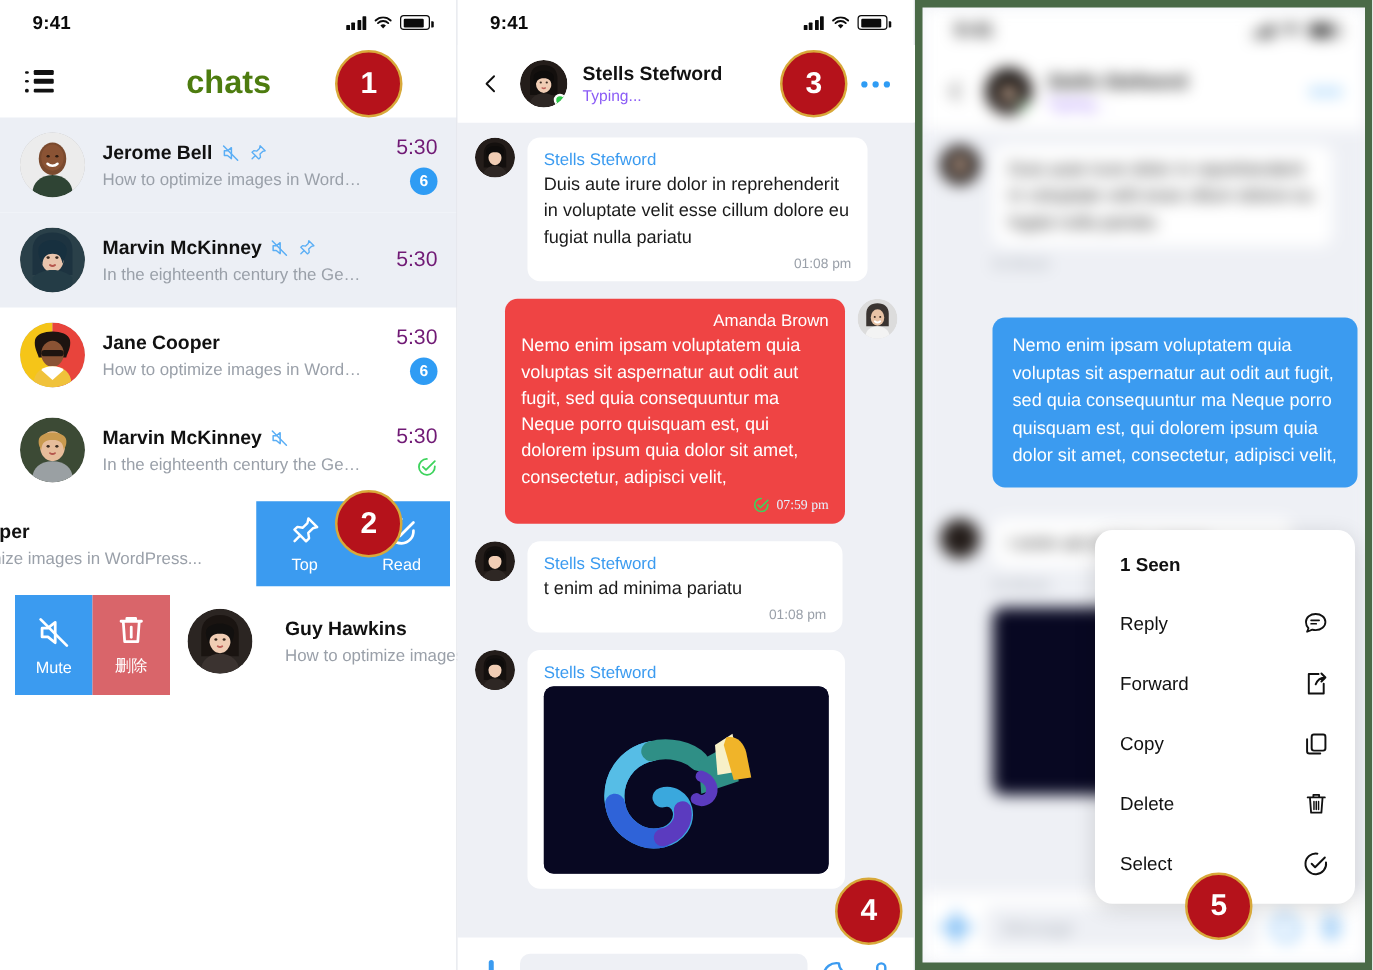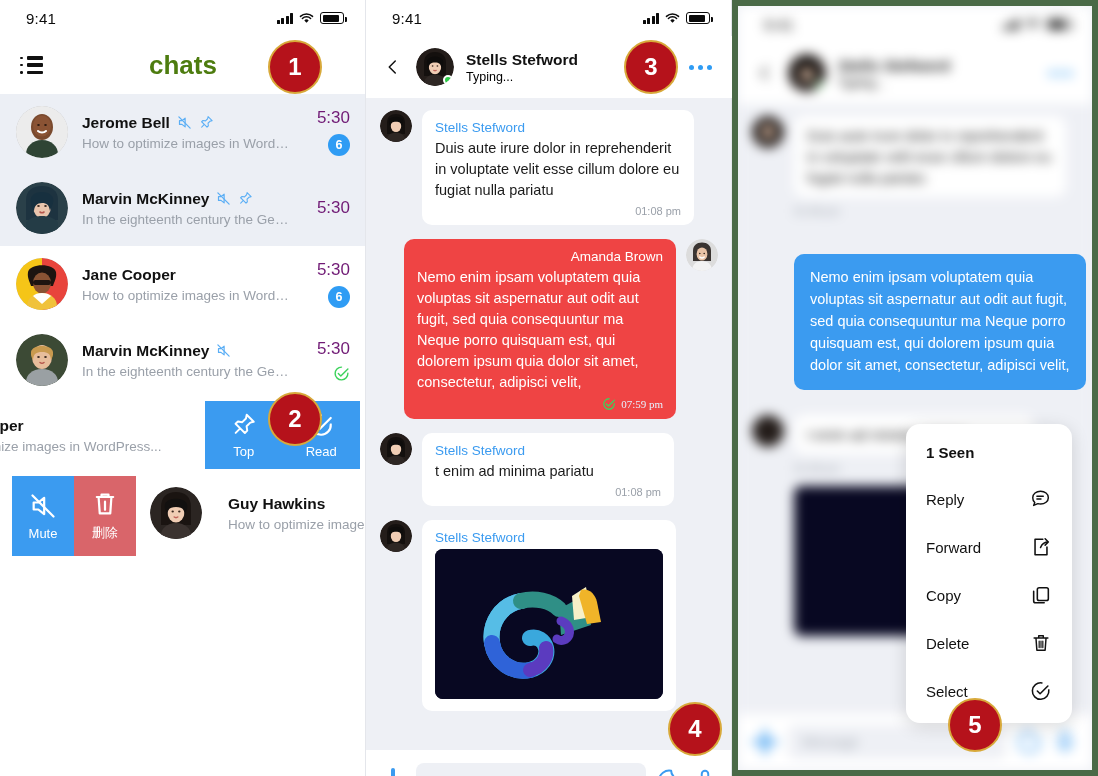--- a/index.html
+++ b/index.html
@@ -22,21 +22,21 @@
   #panel-menu::before{
     content:""; position:absolute; inset:0;
     border:6px solid #4a6a47; pointer-events:none; z-index:60;
   }
 
   
   .statusbar{
     height: 36px; display:flex; align-items:center;
     justify-content:space-between; padding: 0 22px 0 26px;
   }
-  .sb-time{ font-size:15px; font-weight:400; color:#0b0b0b; letter-spacing:.2px; }
+  .sb-time{ font-size:15px; font-weight:700; color:#0b0b0b; letter-spacing:.2px; }
   .sb-icons{ display:flex; align-items:center; gap:6px; }
   .sig{ display:flex; align-items:flex-end; gap:1.5px; height:11px; }
   .sig i{ display:block; width:3px; background:#0b0b0b; border-radius:.5px; }
   .sig i:nth-child(1){ height:4px; } .sig i:nth-child(2){ height:6px; }
   .sig i:nth-child(3){ height:8px; } .sig i:nth-child(4){ height:11px; }
   .wifi{ width:15px; height:11px; position:relative; }
   .wifi svg{ display:block; }
   .batt{ width:24px; height:12px; border:1.5px solid #0b0b0b; border-radius:3px; position:relative; padding:1.5px; }
   .batt i{ display:block; height:100%; width:88%; background:#0b0b0b; border-radius:1px; }
   .batt::after{ content:""; position:absolute; right:-3.5px; top:3.5px; width:2px; height:5px; background:#0b0b0b; border-radius:0 1px 1px 0; }
@@ -91,21 +91,21 @@
   
   .thread-header{
     height:62px; display:flex; align-items:center; gap:12px; padding:0 16px;
     background:#fff; position:relative; z-index:2;
   }
   .back-chevron{ width:22px; display:flex; align-items:center; justify-content:center; }
   .th-avatar{ width:38px; height:38px; border-radius:50%; overflow:hidden; position:relative; flex:0 0 38px; }
   .online-dot{ position:absolute; right:1px; bottom:1px; width:10px; height:10px; border-radius:50%; background:#2ecc4a; border:2px solid #fff; }
   .th-names{ flex:1 1 auto; min-width:0; }
   .th-name{ font-size:15.5px; font-weight:700; color:#111; }
-  .th-sub{ font-size:12.5px; color:#000000; margin-top:1px; }
+  .th-sub{ font-size:12.5px; color:#8b5cf6; margin-top:1px; }
   .dots{ display:flex; gap:4px; align-items:center; padding-right:4px; }
   .dots i{ width:5px; height:5px; border-radius:50%; background:#2f9cf4; display:block; }
 
   .thread-body{ background:#eef0f5; height:652px; padding:12px 14px 0 14px; overflow:hidden; position:relative; }
   .msg{ display:flex; gap:10px; margin-bottom:14px; align-items:flex-start; }
   .msg.out{ flex-direction:row-reverse; }
   .msg-avatar{ width:32px; height:32px; border-radius:50%; overflow:hidden; flex:0 0 32px; }
   .bubble{ max-width:272px; border-radius:10px; padding:10px 13px 8px 13px; position:relative; }
   .bubble.in{ background:#fff; }
   .bubble.out{ background:#ef4444; color:#fff; }
@@ -140,21 +140,21 @@
   .p3-body{ position:absolute; top:98px; left:0; right:0; bottom:56px; padding:12px 14px 0; }
   .p3-composer{ position:absolute; left:0; right:0; bottom:0; height:56px; background:#fff;
                 display:flex; align-items:center; gap:10px; padding:0 14px; }
   .focus-bubble{
     position:absolute; left:62px; top:254px; width:292px;
     background:#3b9bf0; border-radius:10px; padding:12px 16px 14px; z-index:40;
   }
   .focus-bubble .b-text{ color:#fff; font-size:14.5px; line-height:1.52; }
 
   .ctx-menu{
-    position:absolute; right:26px; top:424px; width:166px; background:#fff;
+    position:absolute; right:14px; top:424px; width:208px; background:#fff;
     border-radius:14px; z-index:50; padding:16px 0 8px; box-shadow:0 4px 18px rgba(0,0,0,.14);
   }
   .ctx-seen{ font-size:15px; font-weight:700; color:#111; padding:4px 20px 14px; }
   .ctx-item{ display:flex; align-items:center; justify-content:space-between; padding:13px 20px; }
   .ctx-label{ font-size:15px; color:#111; }
   .ctx-ic{ width:22px; height:22px; }
 
   
   .marker{
     position:absolute; width:54px; height:54px; border-radius:50%;

